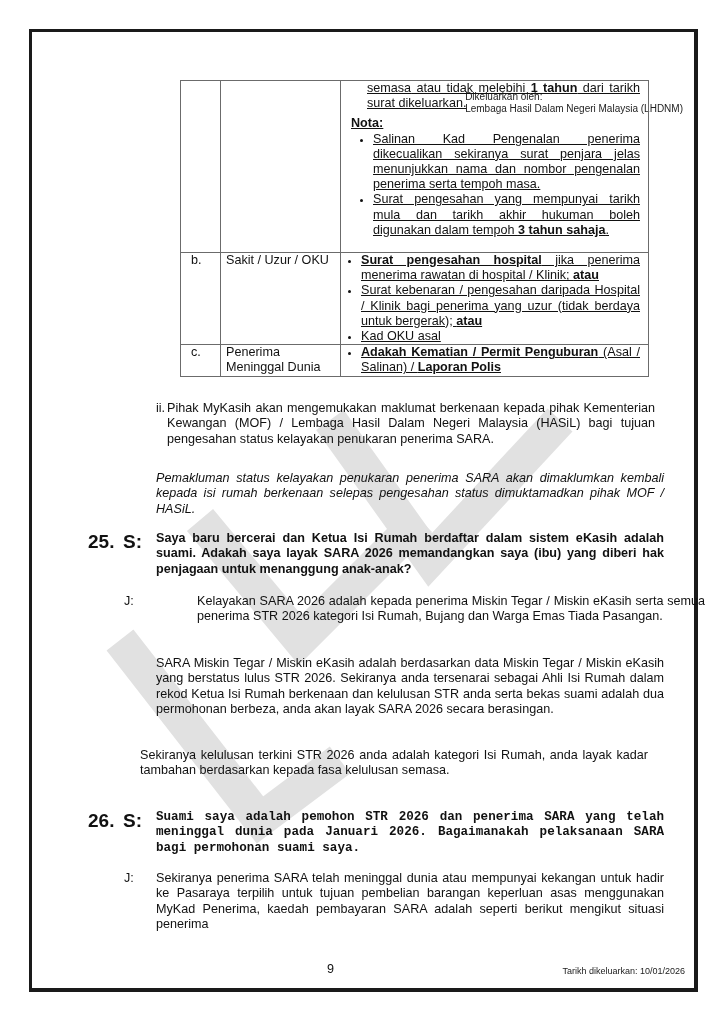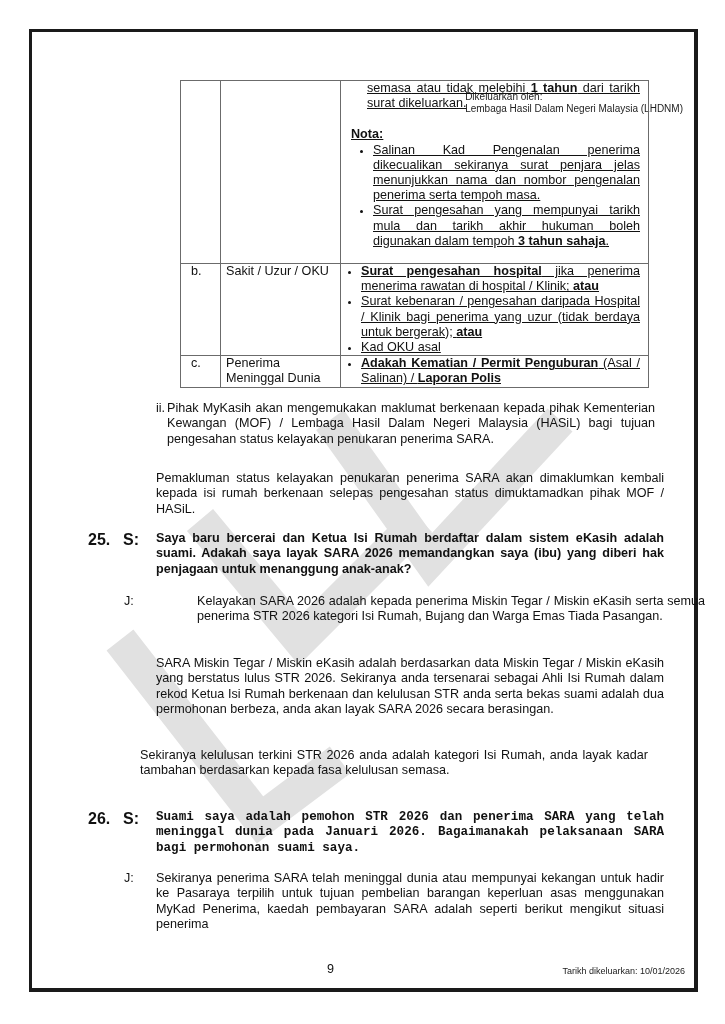--- a/index.html
+++ b/index.html
@@ -14,21 +14,21 @@
   .tbl .c1 { width: 24px; padding-left: 10px; }
   .tbl .c2 { width: 109px; }
   .tbl .c3 { width: 291px; text-align: justify; padding-left: 8px; padding-right: 8px; text-decoration: underline; }
   .tbl ul { margin: 0; padding-left: 16px; }
   .tbl li { text-align: justify; }
   .tbl li::marker { font-size: 11px; }
   .indent-top { padding-left: 18px; }
   .u { text-decoration: underline; }
   b { font-weight: bold; }
   .para { position: absolute; font-size: 12.6px; line-height: 15.3px; text-align: justify; }
-  .qnum { position: absolute; font-size: 16px; font-weight: bold; }
+  .qnum { position: absolute; font-size: 19px; font-weight: bold; }
   .qlabel { position: absolute; font-size: 12.6px; }
   .bold { font-weight: bold; }
   .footer-page { position: absolute; left: 327px; top: 962px; font-size: 12.6px; }
   .footer-date { position: absolute; right: 40px; top: 966px; font-size: 9px; color: #222; }
 </style>
 </head>
 <body>
 
 <div class="page-frame"></div>
 
@@ -47,21 +47,21 @@
 
 <table class="tbl">
   <tbody>
       <tr>
     <td class="c1"></td>
     <td class="c2"></td>
     <td class="c3" style="padding-bottom:14px;">
       <div class="indent-top">
         <span class="u">semasa</span><span> atau tidak melebihi </span><b>1 tahun</b><span> dari tarikh surat dikeluarkan.</span>
       </div>
-      <div style="padding-left:2px; margin-top:16px;">
+      <div style="padding-left:2px; margin-top:5px;">
         <b class="u">Nota:</b>
       </div>
       <ul style="padding-left:24px;">
         <li>Salinan Kad Pengenalan penerima dikecualikan sekiranya surat penjara jelas menunjukkan nama dan nombor pengenalan penerima serta tempoh masa.</li>
         <li><span>Surat pengesahan yang mempunyai tarikh mula dan tarikh akhir hukuman boleh digunakan dalam tempoh </span><b class="u">3 tahun sahaja</b><span class="u">.</span></li>
       </ul>
     </td>
   </tr>
   <tr>
     <td class="c1">b.</td>
@@ -81,21 +81,21 @@
       <ul>
         <li><b>Adakah Kematian / Permit Penguburan</b><span> (Asal / Salinan) / </span><b>Laporan Polis</b></li>
       </ul>
     </td>
   </tr>
 </tbody>
   </table>
 
 <div class="para" style="left:156px; top:401px;">ii.</div>
 <div class="para" style="left:167px; top:401px; width:488px;">Pihak MyKasih akan mengemukakan maklumat berkenaan kepada pihak Kementerian Kewangan (MOF) / Lembaga Hasil Dalam Negeri Malaysia (HASiL) bagi tujuan pengesahan status kelayakan penukaran penerima SARA.</div>
-<div class="para" style="left:156px; top:471px; width:508px;">Pemakluman status kelayakan penukaran penerima SARA akan dimaklumkan kembali kepada isi rumah berkenaan selepas pengesahan status dimuktamadkan pihak MOF / HASiL.</div>
+<div class="para" style="left:156px; top:471px; width:508px;font-style:italic;">Pemakluman status kelayakan penukaran penerima SARA akan dimaklumkan kembali kepada isi rumah berkenaan selepas pengesahan status dimuktamadkan pihak MOF / HASiL.</div>
 
 <div class="qnum" style="left:88px; top:531px;">25.</div>
 <div class="qnum" style="left:123px; top:531px;">S:</div>
 <div class="para bold" style="left:156px; top:531px; width:508px;">Saya baru bercerai dan Ketua Isi Rumah berdaftar dalam sistem eKasih adalah suami. Adakah saya layak SARA 2026 memandangkan saya (ibu) yang diberi hak penjagaan untuk menanggung anak-anak?</div>
 <div class="qlabel" style="left:124px; top:594px;">J:</div>
 <div class="para" style="left:156px; top:594px; width:508px;margin-left:41px;">Kelayakan SARA 2026 adalah kepada penerima Miskin Tegar / Miskin eKasih serta semua penerima STR 2026 kategori Isi Rumah, Bujang dan Warga Emas Tiada Pasangan.</div>
 <div class="para" style="left:156px; top:656px; width:508px;">SARA Miskin Tegar / Miskin eKasih adalah berdasarkan data Miskin Tegar / Miskin eKasih yang berstatus lulus STR 2026. Sekiranya anda tersenarai sebagai Ahli Isi Rumah dalam rekod Ketua Isi Rumah berkenaan dan kelulusan STR anda serta bekas suami adalah dua permohonan berbeza, anda akan layak SARA 2026 secara berasingan.</div>
 <div class="para" style="left:140px; top:748px; width:508px;">Sekiranya kelulusan terkini STR 2026 anda adalah kategori Isi Rumah, anda layak kadar tambahan berdasarkan kepada fasa kelulusan semasa.</div>
 
 <div class="qnum" style="left:88px; top:810px;">26.</div>

